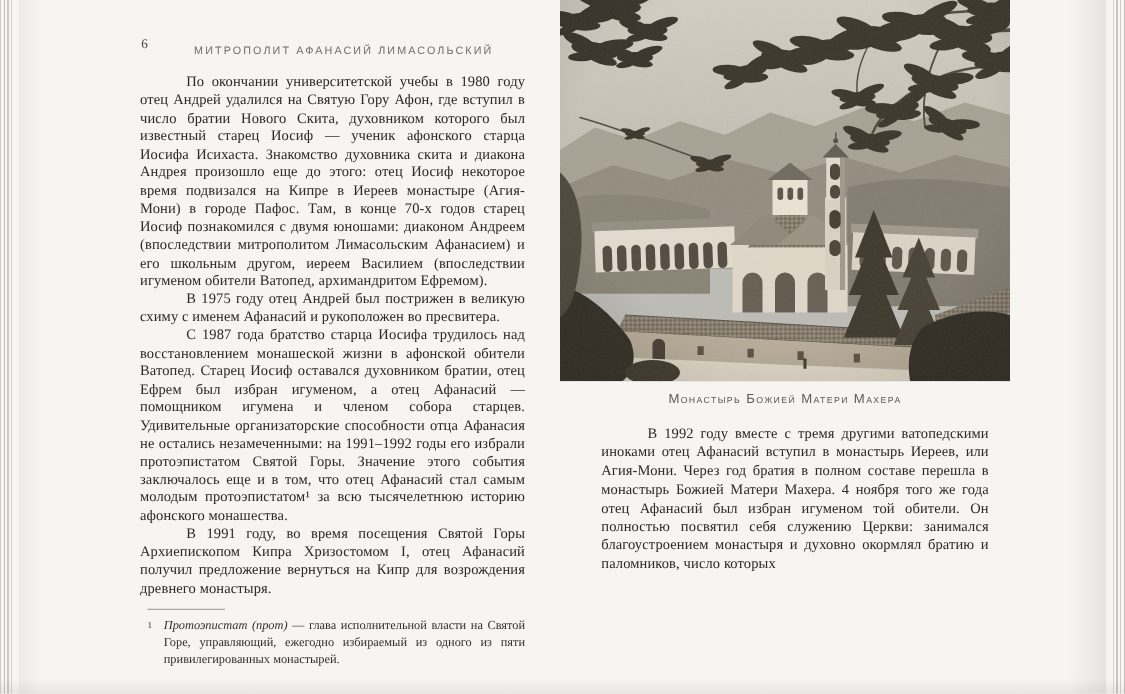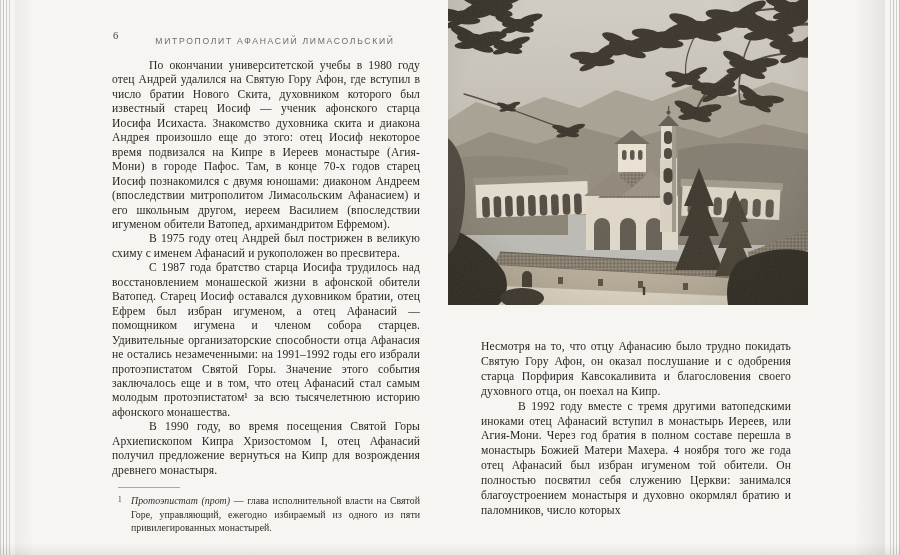--- a/index.html
+++ b/index.html
@@ -64,21 +64,21 @@
 
   <div class="page-left">
     <div class="running-head">
       <span class="pagenum">6</span>
       <span class="head-title">МИТРОПОЛИТ АФАНАСИЙ ЛИМАСОЛЬСКИЙ</span>
     </div>
     <div class="body-text">
       <p class="ind">По окончании университетской учебы в 1980 году отец Андрей удалился на Святую Гору Афон, где вступил в число братии Нового Скита, духовником которого был известный старец Иосиф — ученик афонского старца Иосифа Исихаста. Знакомство духовника скита и диакона Андрея произошло еще до этого: отец Иосиф некоторое время подвизался на Кипре в Иереев монастыре (Агия-Мони) в городе Пафос. Там, в конце 70-х годов старец Иосиф познакомился с двумя юношами: диаконом Андреем (впоследствии митрополитом Лимасольским Афанасием) и его школьным другом, иереем Василием (впоследствии игуменом обители Ватопед, архимандритом Ефремом).</p>
       <p class="ind">В 1975 году отец Андрей был пострижен в великую схиму с именем Афанасий и рукоположен во пресвитера.</p>
       <p class="ind">С 1987 года братство старца Иосифа трудилось над восстановлением монашеской жизни в афонской обители Ватопед. Старец Иосиф оставался духовником братии, отец Ефрем был избран игуменом, а отец Афанасий — помощником игумена и членом собора старцев. Удивительные организаторские способности отца Афанасия не остались незамеченными: на 1991–1992 годы его избрали протоэпистатом Святой Горы. Значение этого события заключалось еще и в том, что отец Афанасий стал самым молодым протоэпистатом¹ за всю тысячелетнюю историю афонского монашества.</p>
-      <p class="ind">В 1990 году, во время посещения Святой Горы Архиепископом Кипра Хризостомом I, отец Афанасий получил предложение вернуться на Кипр для возрождения древнего монастыря.</p>
+      <p class="ind">В 1991 году, во время посещения Святой Горы Архиепископом Кипра Хризостомом I, отец Афанасий получил предложение вернуться на Кипр для возрождения древнего монастыря.</p>
     </div>
     <div class="fn-sep"></div>
     <div class="footnote">
       <span class="fn-marker">1</span>
       <span class="fn-body"><i>Протоэпистат (прот)</i> <span>— глава исполнительной власти на Святой Горе, управляющий, ежегодно избираемый из одного из пяти привилегированных монастырей.</span></span>
     </div>
   </div>
 
   <div class="page-right">
     <div class="photo">
@@ -232,19 +232,19 @@
           <use href="#tuft" transform="translate(345,8) scale(1.2)"></use>
           <use href="#tuft" transform="translate(310,100) rotate(20)"></use>
           <use href="#tuft" transform="translate(120,131) scale(0.7)"></use>
           <use href="#tuft" transform="translate(60,107) scale(0.5)"></use>
         </g>
 
         <rect width="360" height="305" fill="url(#vin)"></rect>
         <rect width="360" height="305" filter="url(#grain)" opacity="0.10"></rect>
       </svg>
     </div>
+    <div class="caption">Монастырь Божией Матери Махера</div>
     <div class="rp-text">
-      <p>Несмотря на то, что отцу Афанасию было трудно покидать Святую Гору Афон, он оказал послушание и с одобрения старца Порфирия Кавсокаливита и благословения своего духовного отца, он поехал на Кипр.</p>
       <p class="ind">В 1992 году вместе с тремя другими ватопедскими иноками отец Афанасий вступил в монастырь Иереев, или Агия-Мони. Через год братия в полном составе перешла в монастырь Божией Матери Махера. 4 ноября того же года отец Афанасий был избран игуменом той обители. Он полностью посвятил себя служению Церкви: занимался благоустроением монастыря и духовно окормлял братию и паломников, число которых</p>
     </div>
   </div>
 
 </div>
 
 </body></html>

